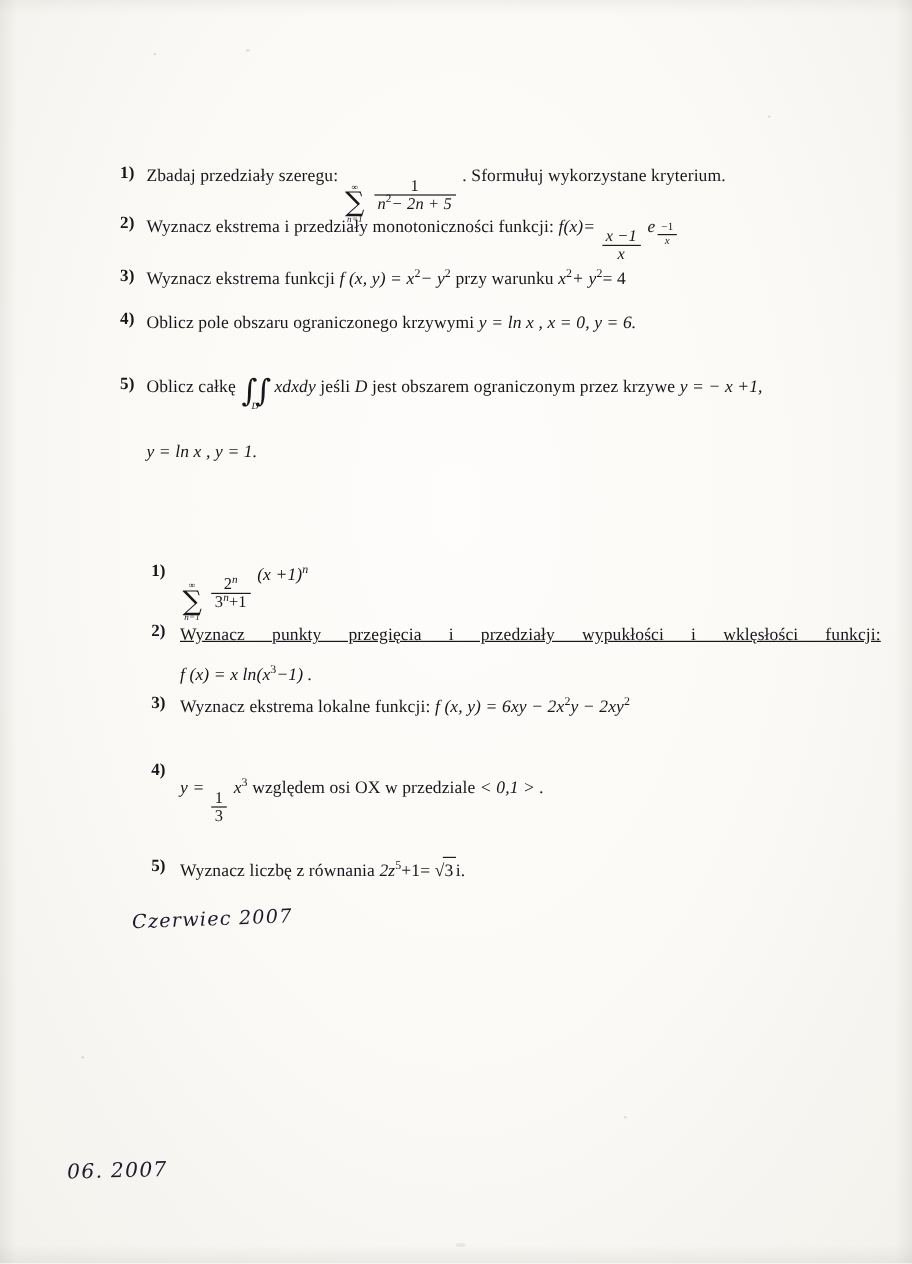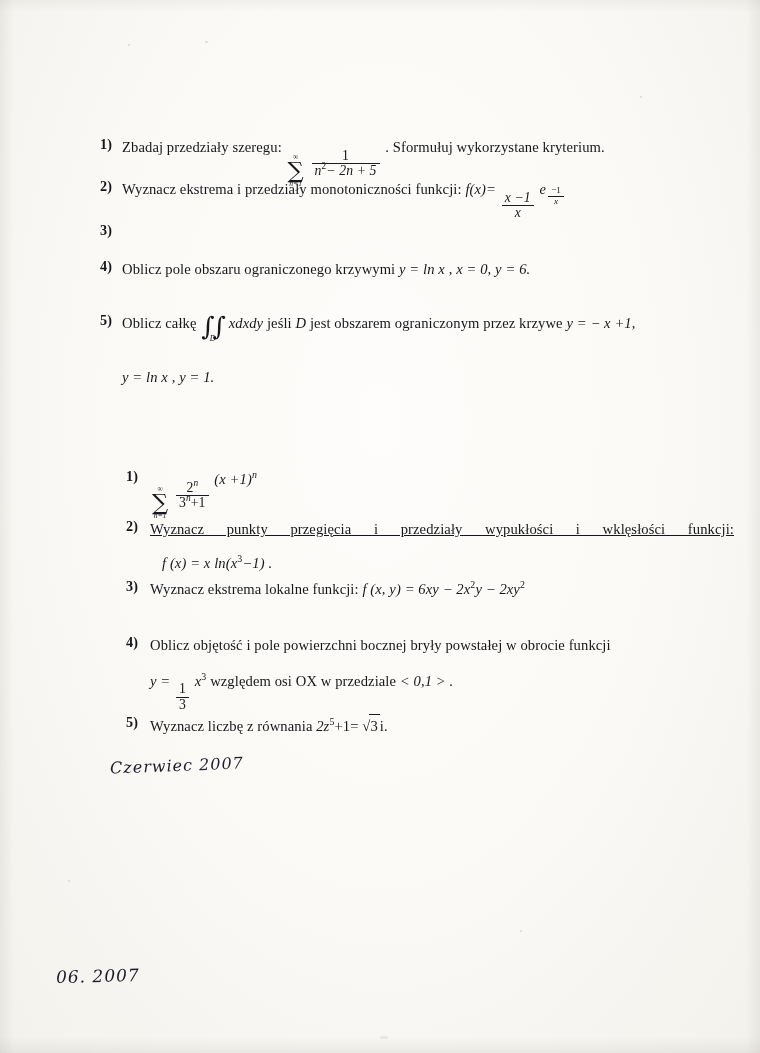--- a/index.html
+++ b/index.html
@@ -165,20 +165,26 @@
       </span>
       <span class="it">e</span><sup class="expr"><span class="frac" style="font-size:0.92em;">
             <span class="num">−1</span>
             <span class="den it">x</span>
           </span></sup>
     </span>
   </div>
 
   <div class="item" style="left:100px; top:222px; width:630px;">
     <span class="num-lbl">3)</span>
+    <span class="body-txt">
+      <span>Wyznacz ekstrema funkcji</span>
+      <span class="it">f (x, y) = x</span><sup class="expr">2</sup><span class="it">− y</span><sup class="expr">2</sup>
+      <span>przy warunku</span>
+      <span class="it">x</span><sup class="expr">2</sup><span class="it">+ y</span><sup class="expr">2</sup><span>= 4</span>
+    </span>
   </div>
 
   <div class="item" style="left:100px; top:258px; width:630px;">
     <span class="num-lbl">4)</span>
     <span class="body-txt">
       <span>Oblicz pole obszaru ograniczonego krzywymi</span>
       <span class="it">y = ln x ,</span>
       <span class="it">x = 0,</span>
       <span class="it">y = 6.</span>
     </span>
@@ -217,38 +223,37 @@
         <span class="den"><span>3</span><sup class="exp">n</sup><span>+1</span></span>
       </span>
       <span class="it">(x +1)</span><sup class="exp">n</sup>
     </span>
   </div>
 
   <div class="item sec2" style="left:126px; top:518px; width:608px;">
     <span class="num-lbl">2)</span>
     <span class="body-txt" style="width:584px;">
       <span style="display:block; text-align:justify; text-align-last:justify;text-decoration:underline;">Wyznacz punkty przegięcia i przedziały wypukłości i wklęsłości funkcji:</span>
-      <span style="display:block; margin-top:10px;margin-left:12px;">
+      <span style="display:block; margin-top:10px;">
         <span class="it">f (x) = x ln(x</span><sup class="expr">3</sup><span class="it">−1) .</span>
       </span>
     </span>
   </div>
 
   <div class="item sec2" style="left:126px; top:578px; width:620px;">
     <span class="num-lbl">3)</span>
     <span class="body-txt">
       <span>Wyznacz ekstrema lokalne funkcji:</span>
       <span class="it">f (x, y) = 6xy − 2x</span><sup class="expr">2</sup><span class="it">y − 2xy</span><sup class="expr">2</sup>
     </span>
   </div>
 
   <div class="item sec2" style="left:126px; top:634px; width:628px;">
     <span class="num-lbl">4)</span>
     <span class="body-txt" style="width:600px;">
-      <span style="display:block;">Oblicz objętość i pole powierzchni bocznej bryły powstałej w obrocie funkcji</span>
       <span style="display:block; margin-top:12px;">
         <span class="it">y =</span>
         <span class="frac">
           <span class="num">1</span>
           <span class="den">3</span>
         </span>
         <span class="it">x</span><sup class="expr">3</sup>
         <span>względem osi OX w przedziale</span>
         <span class="it">&lt; 0,1 &gt; .</span>
       </span>

